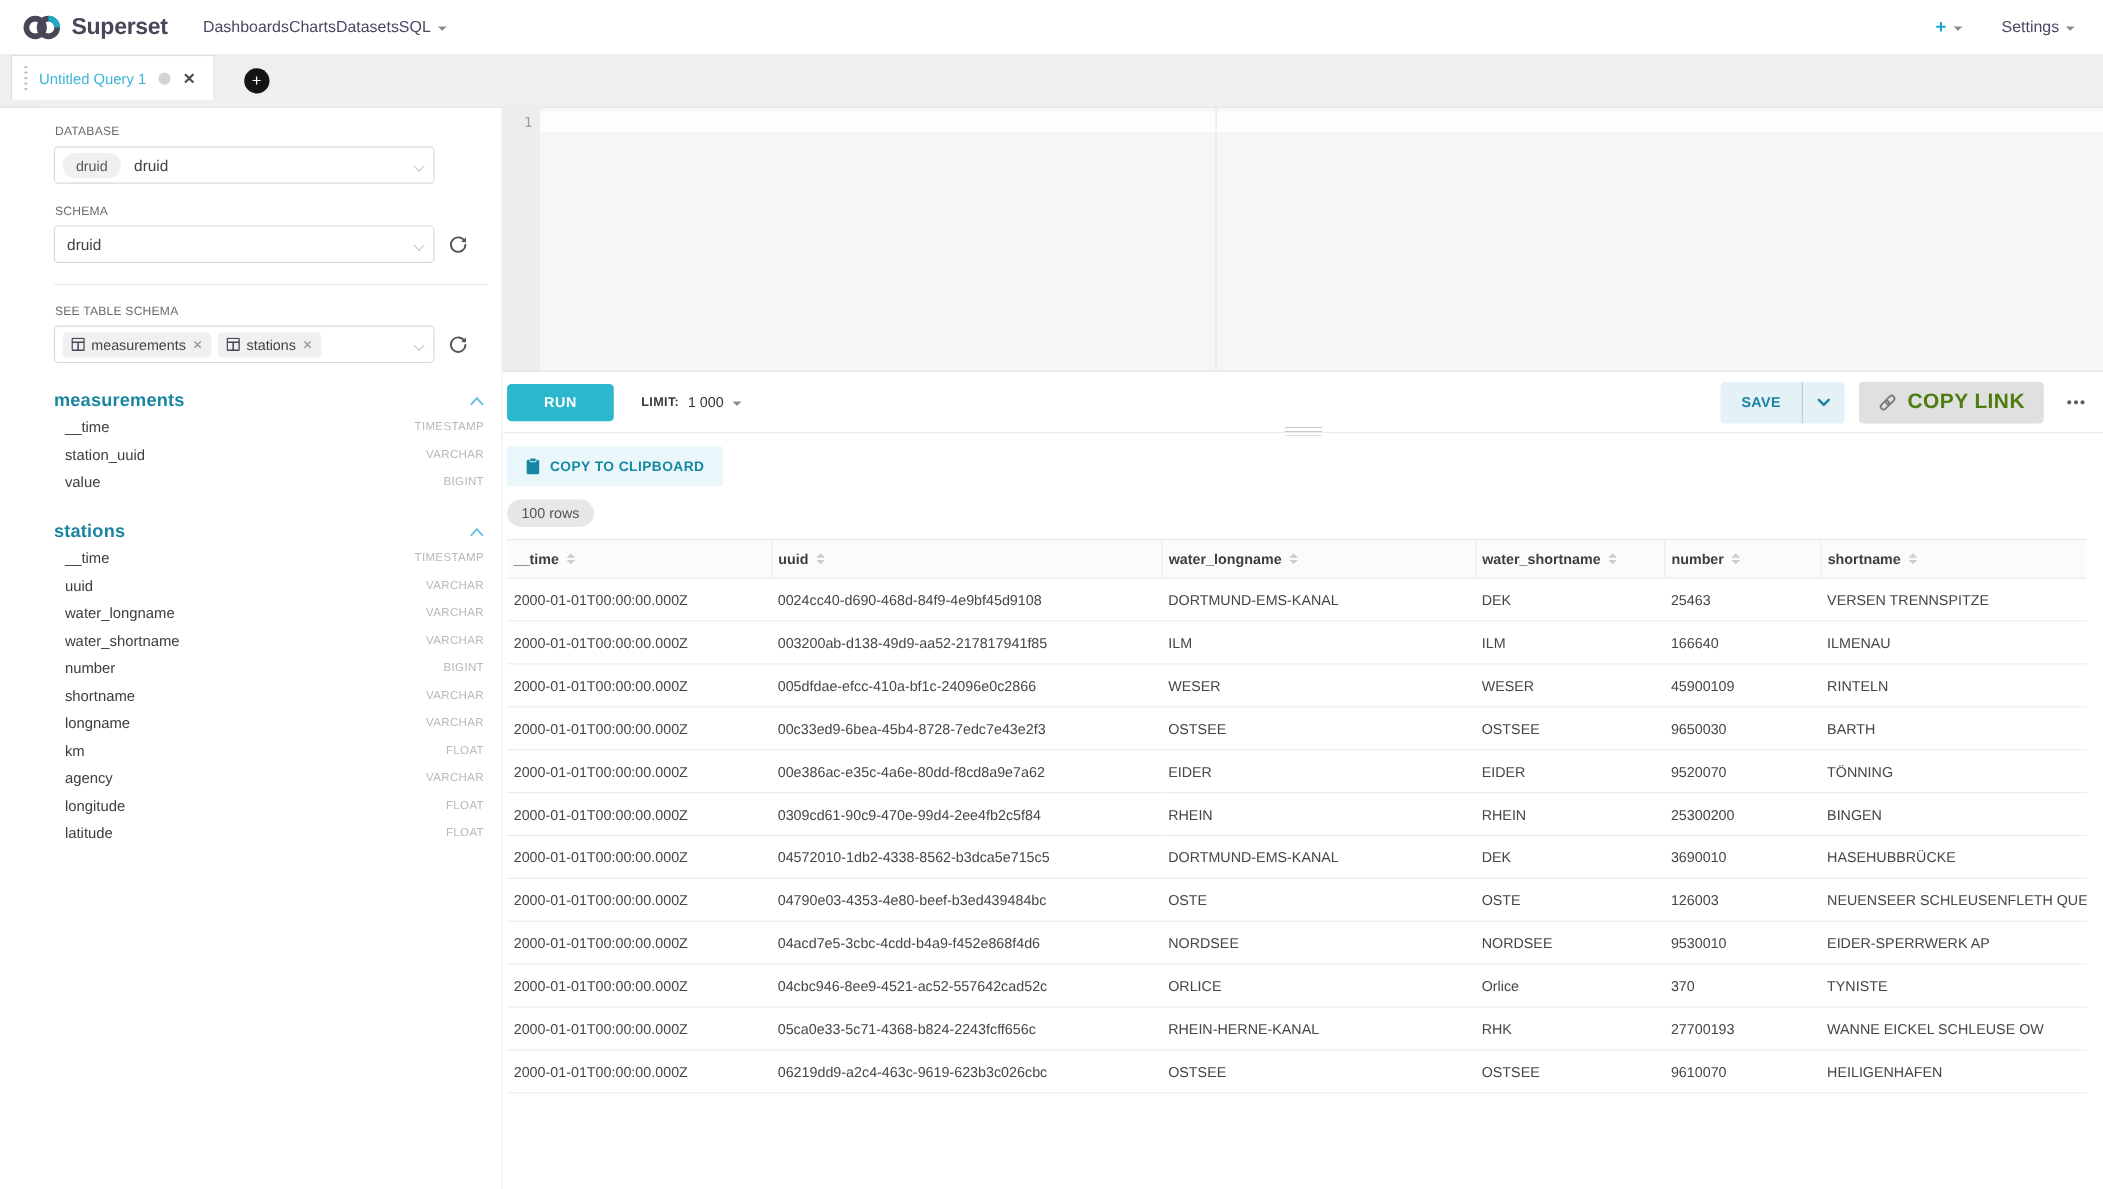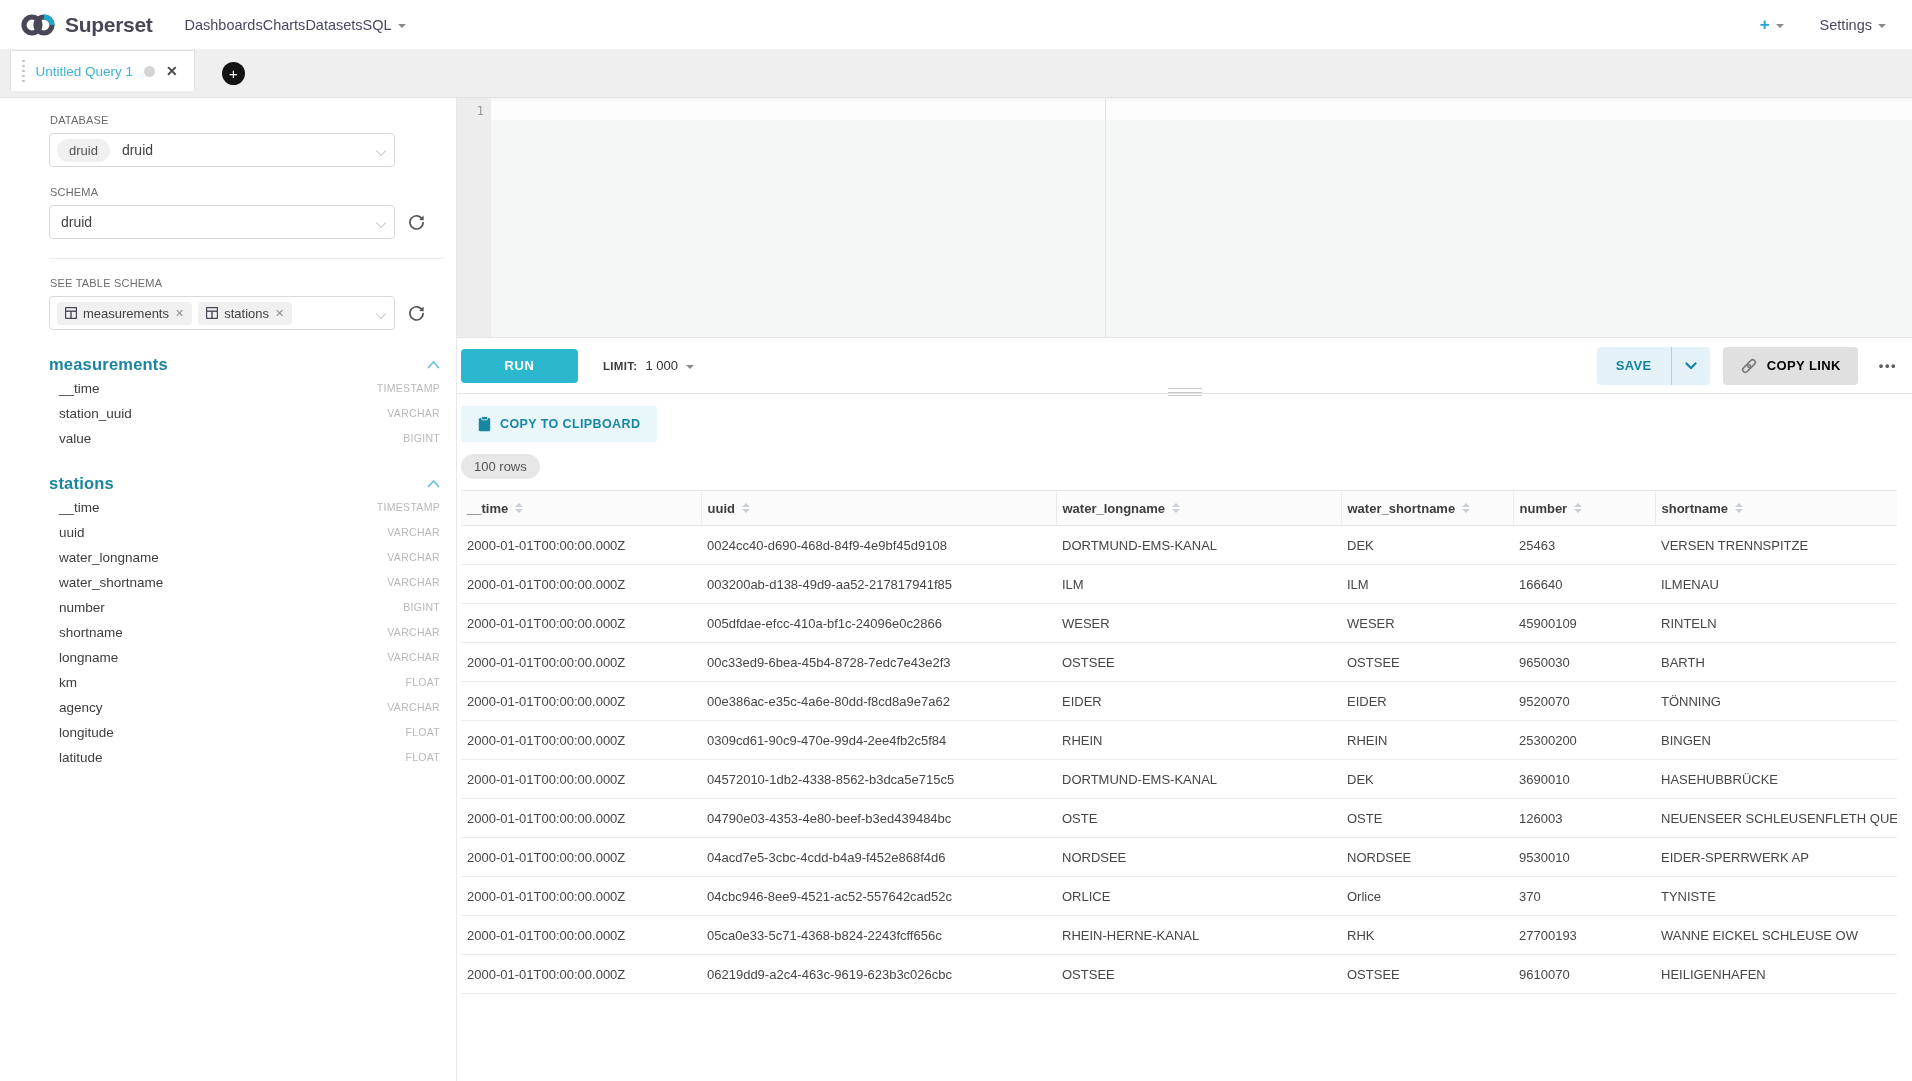--- a/index.html
+++ b/index.html
@@ -72,36 +72,36 @@
             padding:5px 7px 0 0; font:12.5px "DejaVu Sans Mono", monospace; }
   .code-area { flex:1; position:relative; padding-top:4px; }
   .active-line { position:absolute; left:0; right:0; top:3px; height:19px; background:#fdfdfd; }
   .code-line { position:relative; height:19px; display:flex; align-items:center; padding-left:7px;
                font:bold 13px "DejaVu Sans Mono", monospace; color:#1f1f1f; white-space:pre; }
   .cursor { width:1.5px; height:15px; background:#2f2f2f; margin-left:1px; }
   .print-margin { position:absolute; left:614px; top:0; bottom:0; width:1px; background:#e3e3e3; }
 
   .toolbar { height:56px; background:#fff; border-bottom:1px solid #e4e4e4;
              display:flex; align-items:center; padding:0 15px 0 4px; }
-  .run-btn { width:117px; height:34px; background:#2bb8ce; color:#fff; border:none; border-radius:4px;
+  .run-btn { width:97px; height:34px; background:#2bb8ce; color:#fff; border:none; border-radius:4px;
              font-weight:bold; font-size:13px; letter-spacing:.6px; cursor:pointer;
              font-family:"Liberation Sans", sans-serif; }
   .limit { display:flex; align-items:center; gap:8px; margin-left:25px; cursor:pointer; }
   .limit-label { font-size:11.5px; font-weight:bold; color:#3c3c3c; letter-spacing:.3px; }
   .limit-value { font-size:13px; color:#333; }
   .toolbar-right { margin-left:auto; display:flex; align-items:center; gap:13px; }
   .save-btn { display:flex; align-items:stretch; height:38px; background:#e4f2f7; border-radius:4px;
               overflow:hidden; cursor:pointer; }
   .save-main { display:flex; align-items:center; padding:0 19px; color:#17839e;
                font-weight:bold; font-size:13px; letter-spacing:.4px; }
   .save-divider { width:1px; background:#a9d3e0; }
   .save-caret { display:flex; align-items:center; padding:0 13px; }
   .copy-link-btn { display:flex; align-items:center; gap:9px; height:38px; padding:0 17px;
-                   background:#e0e0e0; border-radius:4px; color:#000000; font-weight:bold;
-                   font-size:13px; letter-spacing:.4px; border:none; cursor:pointer;
+                   background:#e0e0e0; border-radius:4px; color:#4d7c0f; font-weight:bold;
+                   font-size:19px; letter-spacing:.4px; border:none; cursor:pointer;
                    font-family:"Liberation Sans", sans-serif;justify-content:center; }
   .more-btn { color:#5f5f5f; font-size:13px; letter-spacing:1.5px; font-weight:bold;
               margin-left:8px; cursor:pointer; background:none; border:none; }
 
   .resizer { position:absolute; top:290px; left:calc(50% - 17px); width:34px; height:8px;
              background:repeating-linear-gradient(to bottom, #c9c9c9 0 1px, rgba(0,0,0,0) 1px 3.5px);
              cursor:row-resize; }
 
   
   .south { flex:1; padding:12px 15px 0 4px; background:#fff; overflow:hidden; }

